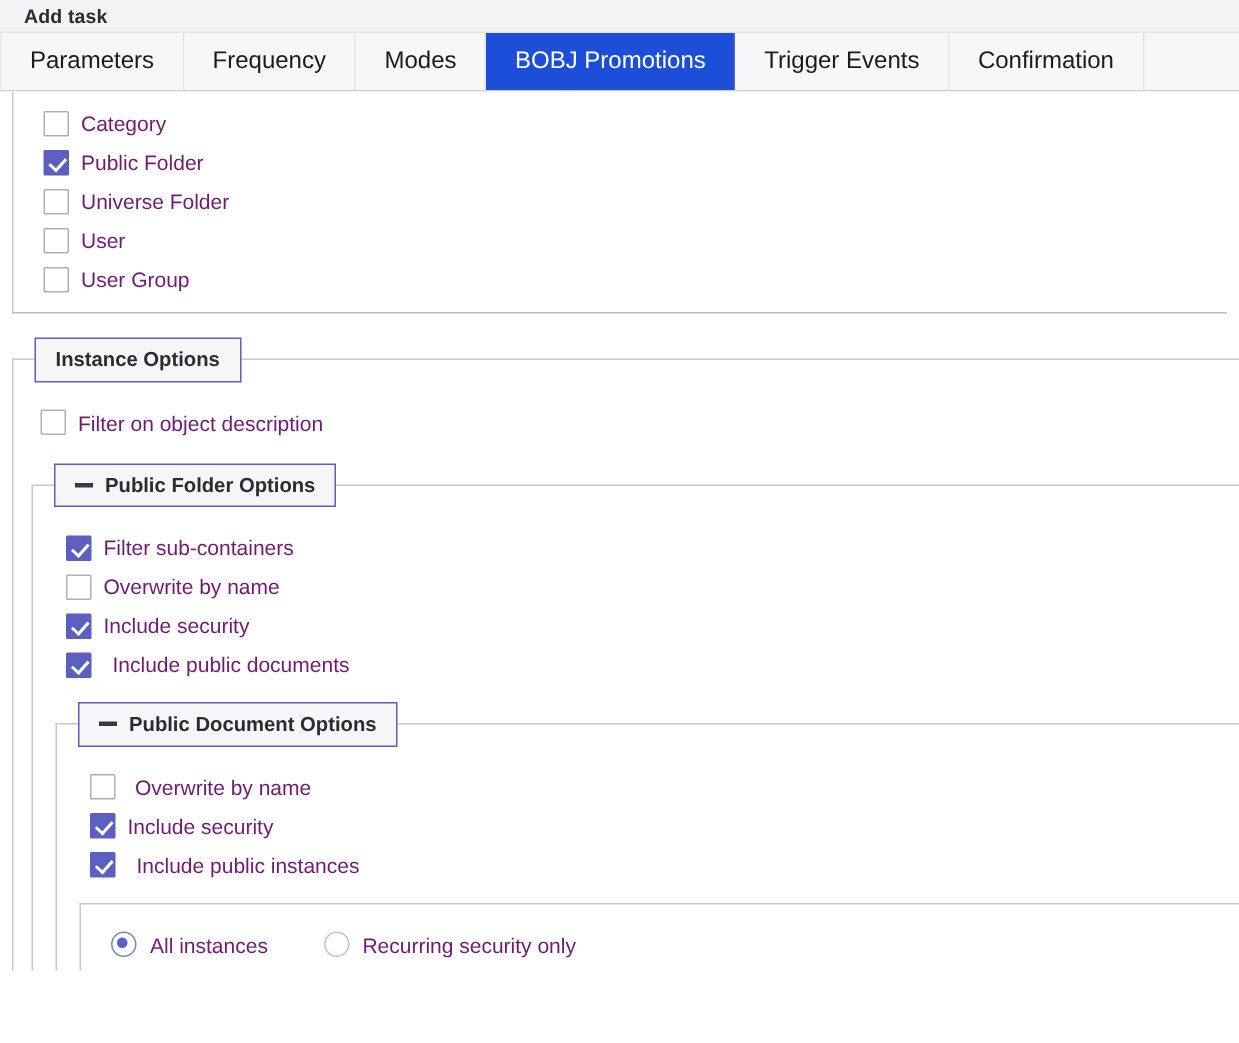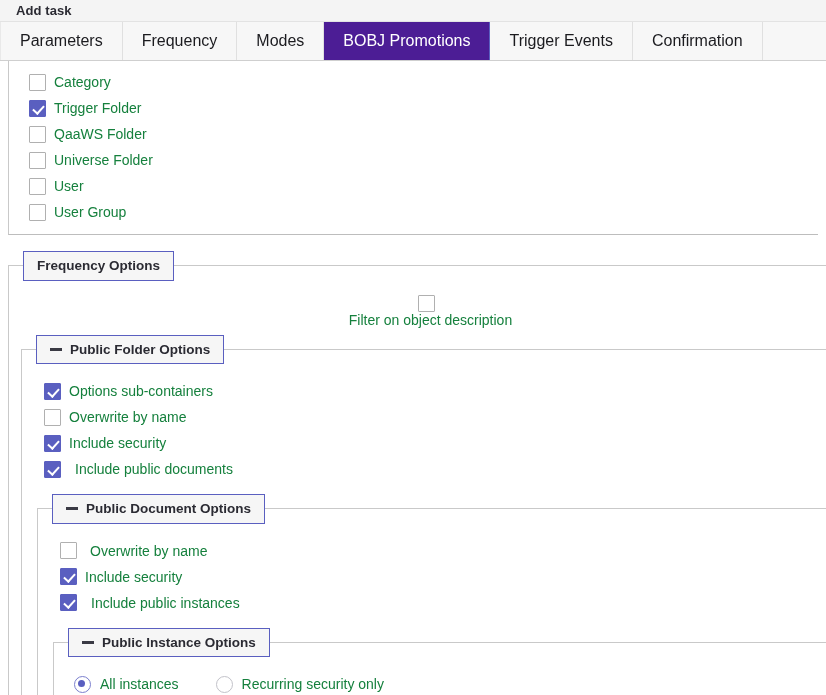--- a/index.html
+++ b/index.html
@@ -40,21 +40,21 @@
     font-size: 16px;
     color: #1b1b1f;
     background: #f7f7f7;
     border-right: 1px solid #e0e0e0;
     cursor: pointer;
     white-space: nowrap;
     height: 100%;
   }
   .tab:first-child { border-left: 1px solid #e9e9e9; }
   .tab.active {
-    background: #4c1d95;
+    background: #1d4ed8;
     color: #ffffff;
     border-right: 1px solid #5a5fc0;
   }
 
   
   .content {
     position: relative;
     height: 656px;
     background: #fff;
     overflow: hidden;
@@ -103,21 +103,21 @@
   }
 
   .fs-body { padding: 14px 0 0 0; }
 
   
   .row {
     display: flex;
     align-items: center;
     height: 26px;
     font-size: 14px;
-    color: #15803d;
+    color: #701a75;
     white-space: nowrap;
   }
   .row .lbl { margin-left: 8px; }
 
   
   .cb {
     width: 17px; height: 17px;
     border: 1px solid #b0b0b0;
     background: #fff;
     flex: 0 0 auto;
@@ -193,66 +193,62 @@
 
 <div class="content">
 
   <div class="objtype-panel">
     <div class="row pad-l">
       <span class="cb"></span>
       <span class="lbl">Category</span>
     </div>
     <div class="row pad-l">
       <span class="cb checked"></span>
-      <span class="lbl">Trigger Folder</span>
-    </div>
-    <div class="row pad-l">
-      <span class="cb"></span>
-      <span class="lbl">QaaWS Folder</span>
+      <span class="lbl">Public Folder</span>
     </div>
     <div class="row pad-l">
       <span class="cb"></span>
       <span class="lbl">Universe Folder</span>
     </div>
     <div class="row pad-l">
       <span class="cb"></span>
       <span class="lbl">User</span>
     </div>
     <div class="row pad-l">
       <span class="cb"></span>
       <span class="lbl">User Group</span>
     </div>
   </div>
 
   <fieldset class="fs" style="margin:16px 0 0 8px;">
     <legend>
       <span class="legend-box">
-        <span>Frequency Options</span>
+        <span>Instance Options</span>
       </span>
     </legend>
 
     <div class="fs-body">
 
-      <div class="row" style="padding-left:18px;margin-bottom:14px;flex-direction:column;">
+      <div class="row" style="padding-left:18px;margin-bottom:14px;">
         <span class="cb"></span>
         <span class="lbl">Filter on object description</span>
       </div>
 
       <fieldset class="fs" style="margin-left:12px;">
         <legend>
           <span class="legend-box">
             <span class="minus-icon"></span>
             <span>Public Folder Options</span>
           </span>
         </legend>
 
         <div class="fs-body">
           <div class="row" style="padding-left:22px;">
             <span class="cb checked"></span>
-            <span class="lbl">Options sub-containers</span>
+            <span class="lbl">Filter sub-containers</span>
           </div>
           <div class="row" style="padding-left:22px;">
             <span class="cb"></span>
             <span class="lbl">Overwrite by name</span>
           </div>
           <div class="row" style="padding-left:22px;">
             <span class="cb checked"></span>
             <span class="lbl">Include security</span>
           </div>
           <div class="row" style="padding-left:22px;margin-bottom:12px;">
@@ -276,26 +272,20 @@
               <div class="row" style="padding-left:22px;">
                 <span class="cb checked"></span>
                 <span class="lbl">Include security</span>
               </div>
               <div class="row" style="padding-left:22px;margin-bottom:12px;">
                 <span class="cb checked"></span>
                 <span class="lbl" style="margin-left:14px;">Include public instances</span>
               </div>
 
               <fieldset class="fs" style="margin-left:15px;">
-                <legend>
-                  <span class="legend-box">
-                    <span class="minus-icon"></span>
-                    <span>Public Instance Options</span>
-                  </span>
-                </legend>
 
                 <div class="fs-body">
                   <div class="row radio-group" style="padding-left:20px;margin-bottom:4px;">
                     <span class="rb-item">
                       <span class="rb selected"></span>
                       <span class="lbl" style="margin-left:9px;">All instances</span>
                     </span>
                     <span class="rb-item">
                       <span class="rb unchecked"></span>
                       <span class="lbl" style="margin-left:9px;">Recurring security only</span>

